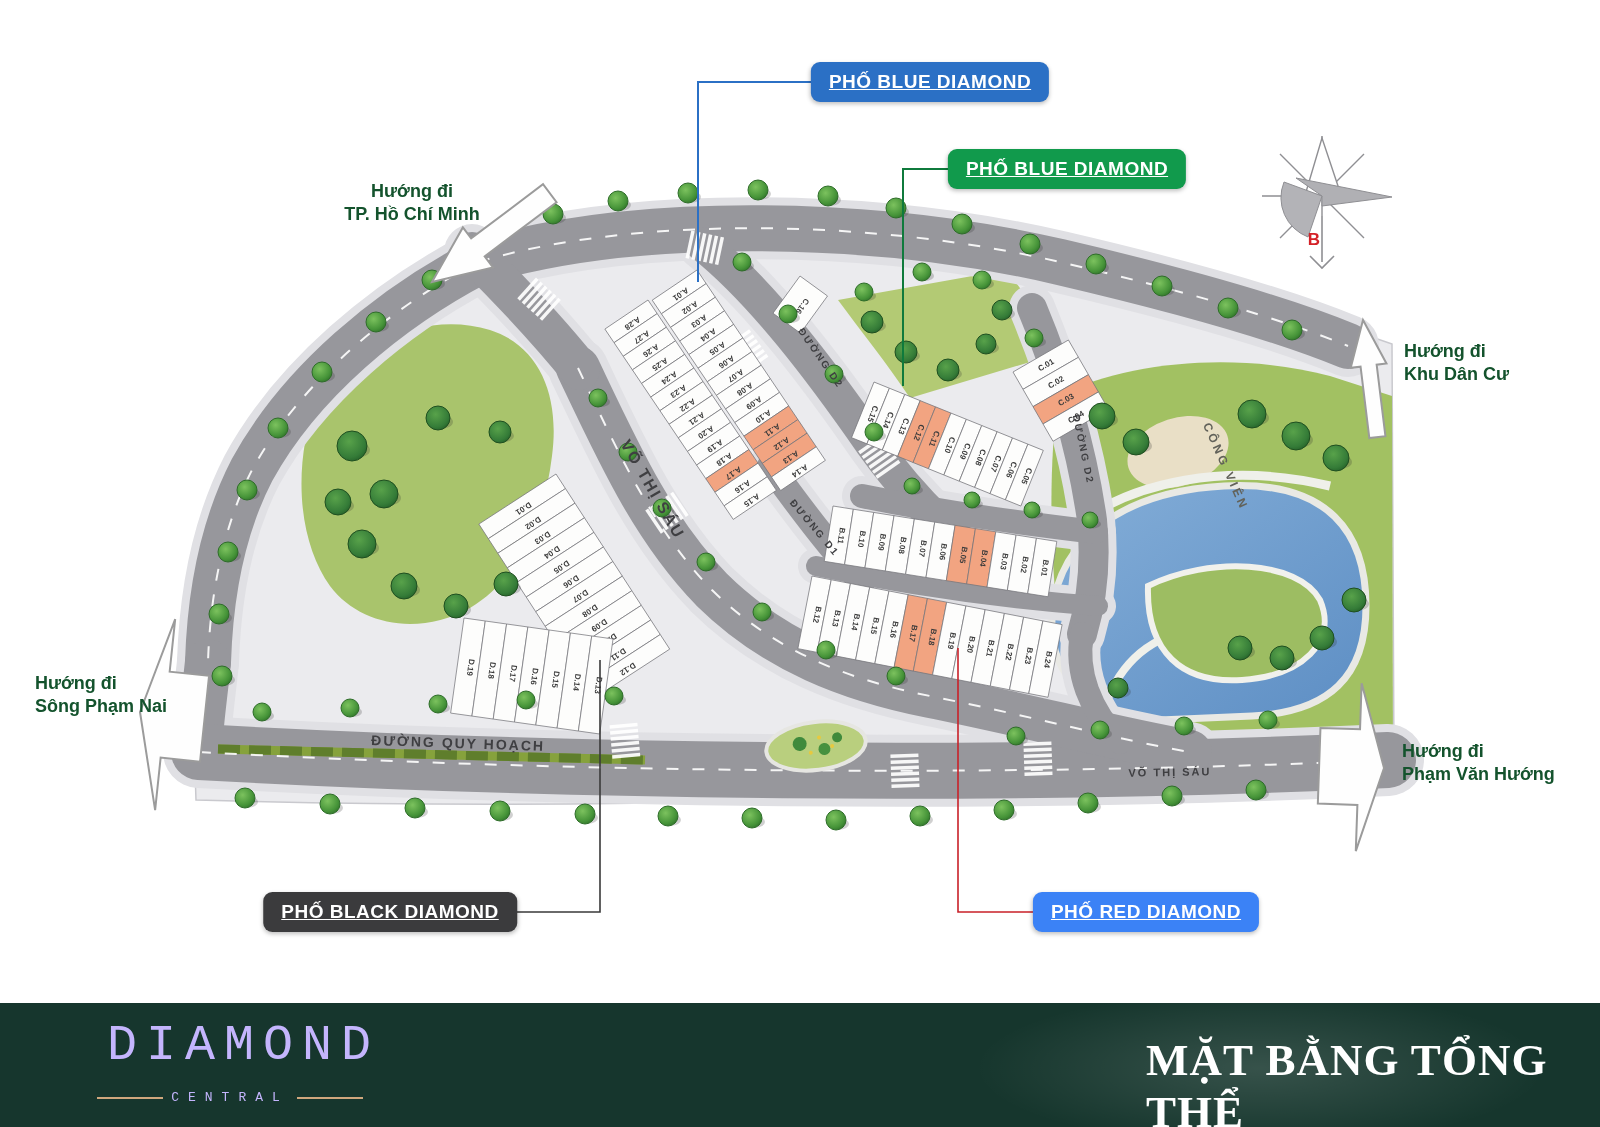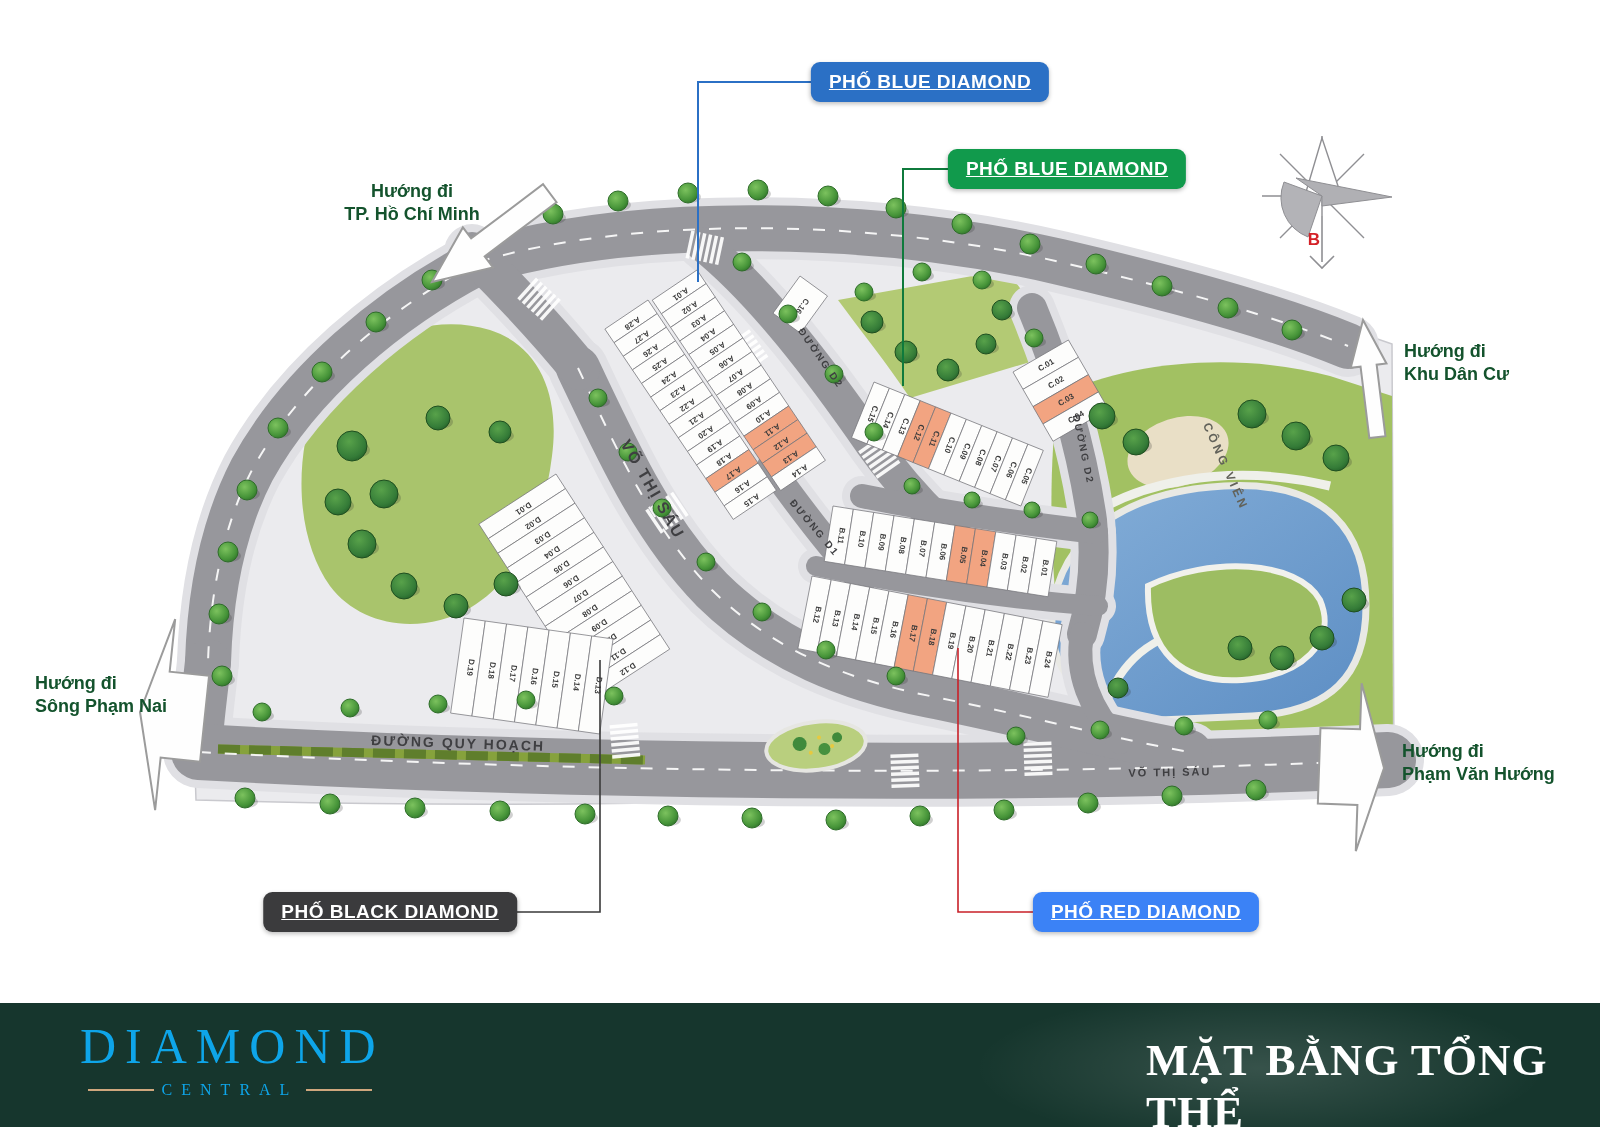--- a/index.html
+++ b/index.html
@@ -16,25 +16,25 @@
          box-shadow:0 2px 4px rgba(0,0,0,.25);text-decoration:underline;}
   .badge.blue{background:#2b70c5;}
   .badge.green{background:#119a4c;}
   .badge.black{background:#3b3b3d;text-align:right;}
   .badge.red{background:#3b82f6;}
   .dir-label{position:absolute;font-weight:700;color:#14532d;font-size:18px;line-height:1.28;}
   .dir-label.center{transform:translate(-50%,0);text-align:center;}
   #footer{position:absolute;left:0;top:1003px;width:1600px;height:124px;background:#16362d;}
   #footer-glow{position:absolute;left:950px;top:-20px;width:620px;height:170px;
     background:radial-gradient(ellipse at center,rgba(255,255,255,.14),rgba(255,255,255,0) 65%);}
-  #brand{position:absolute;left:80px;top:14px;width:300px;text-align:center;color:#0ea5e9;
-         font-family:Liberation Serif, serif;}
+  #brand{position:absolute;left:80px;top:14px;width:300px;text-align:right;color:#c4b5fd;
+         font-family:Liberation Mono, monospace;}
   #brand-name{font-size:50px;letter-spacing:9px;font-weight:400;}
-  #brand-sub{margin-top:6px;display:flex;align-items:center;justify-content:center;gap:8px;
-             font-size:16px;letter-spacing:9px;}
+  #brand-sub{margin-top:16px;display:flex;align-items:center;justify-content:center;gap:8px;
+             font-size:13px;letter-spacing:9px;}
   .brand-line{width:66px;height:2px;background:#cfa77d;}
   #plan-title{position:absolute;left:1146px;top:1034px;color:#ffffff;font-size:45px;font-weight:700;
               letter-spacing:1px;font-family:"Liberation Serif",serif;}
 </style>
 </head>
 <body>
 
 <div id="stage">
 
 <svg id="map-svg" width="1600" height="1010" viewBox="0 0 1600 1010">

